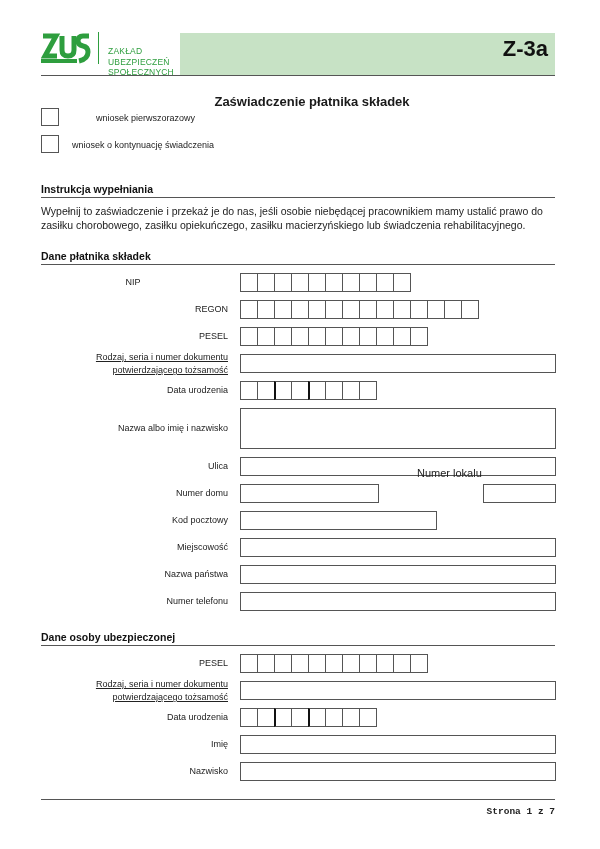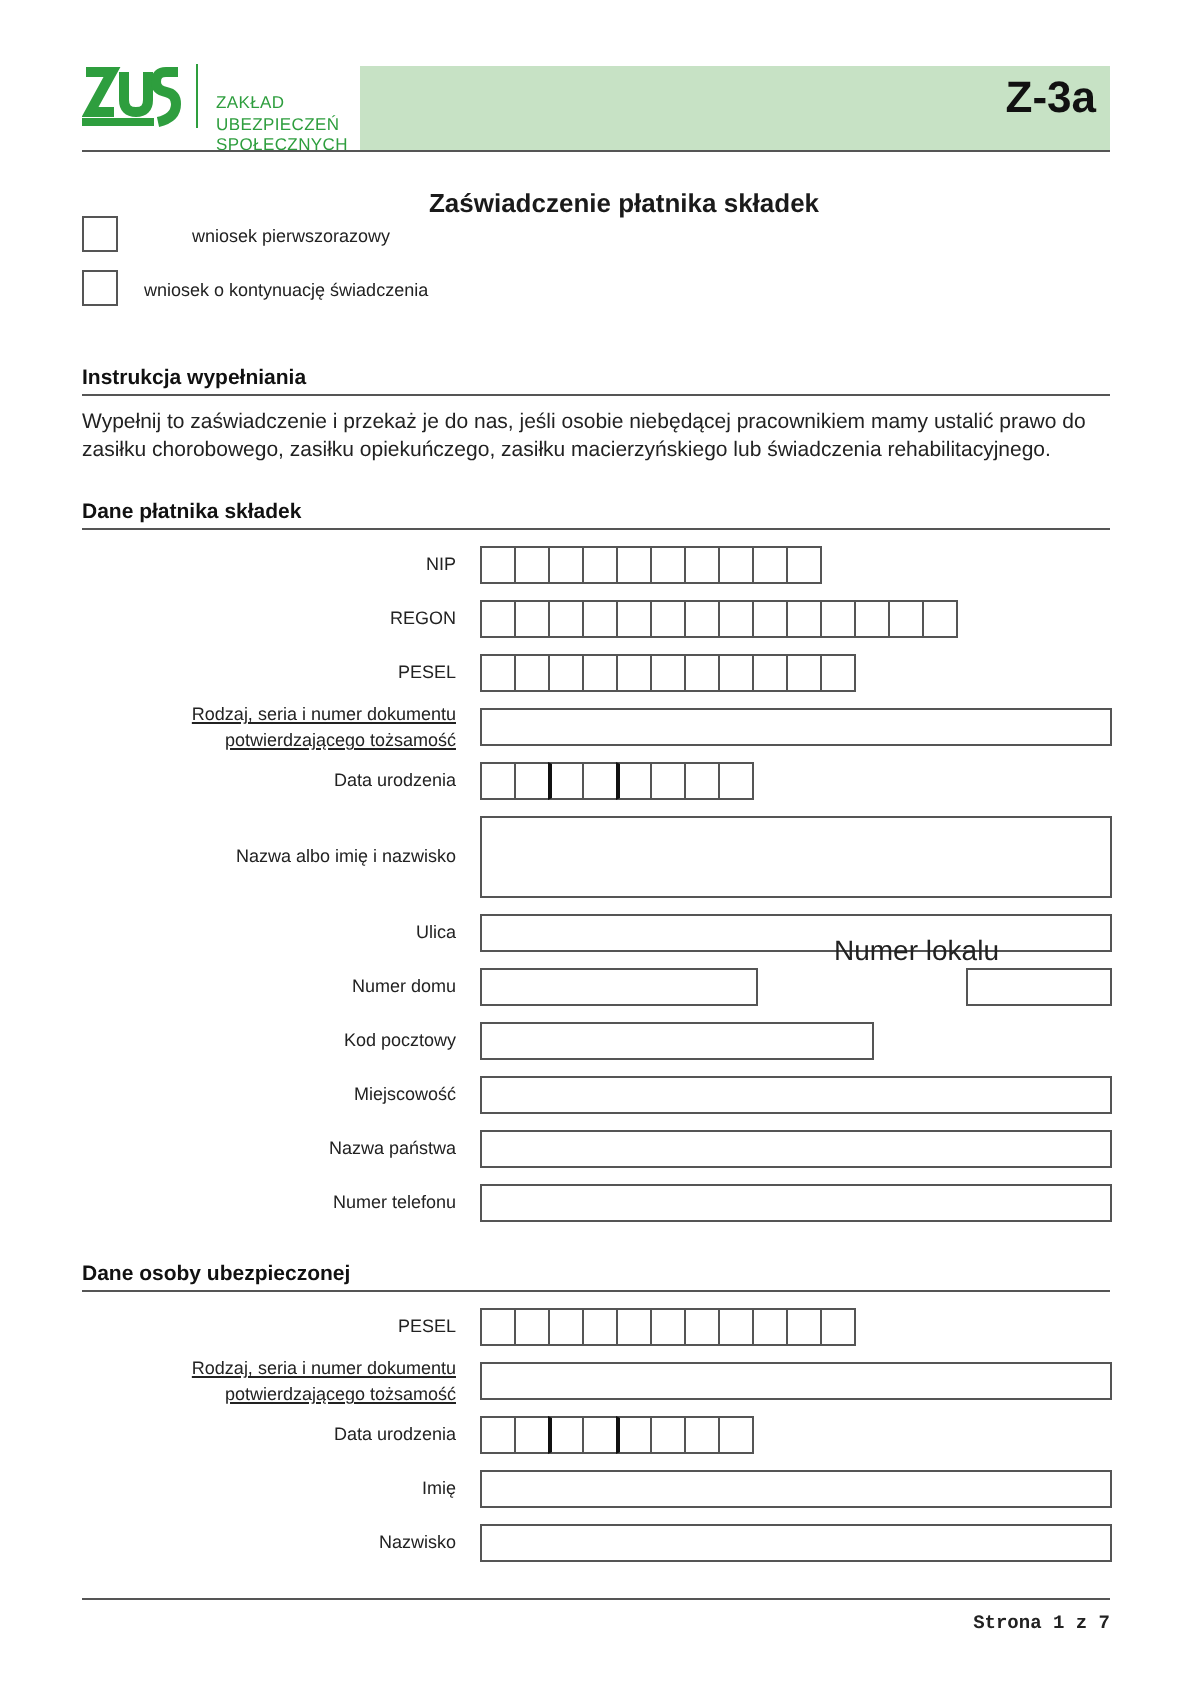--- a/index.html
+++ b/index.html
@@ -58,21 +58,21 @@
 <div class="abs checkbox" style="left:41px; top:135px;"></div>
 <div class="abs cb-label" style="left:72px; top:140px;">wniosek o kontynuację świadczenia</div>
 
 <div class="abs section-head" style="top:183px;">Instrukcja wypełniania</div>
 <div class="abs section-rule" style="top:197px;"></div>
 <div class="abs instr">Wypełnij to zaświadczenie i przekaż je do nas, jeśli osobie niebędącej pracownikiem mamy ustalić prawo do zasiłku chorobowego, zasiłku opiekuńczego, zasiłku macierzyńskiego lub świadczenia rehabilitacyjnego.</div>
 
 <div class="abs section-head" style="top:250px;">Dane płatnika składek</div>
 <div class="abs section-rule" style="top:264px;"></div>
 
-<div class="abs label" style="top:277px;">NIP</div>
+<div class="abs label" style="top:277px;text-align:center;">NIP</div>
 <div class="abs cells" style="left:240px; top:273px;">
     <div class="cell"></div>
     <div class="cell"></div>
     <div class="cell"></div>
     <div class="cell"></div>
     <div class="cell"></div>
     <div class="cell"></div>
     <div class="cell"></div>
     <div class="cell"></div>
     <div class="cell"></div>
@@ -131,21 +131,21 @@
   </div>
 
 <div class="abs label" style="top:423px;">Nazwa albo imię i nazwisko</div>
 <div class="abs field" style="left:240px; top:408px; width:316px; height:41px;"></div>
 
 <div class="abs label" style="top:461px;">Ulica</div>
 <div class="abs field" style="left:240px; top:457px; width:316px; height:19px;"></div>
 
 <div class="abs label" style="top:488px;">Numer domu</div>
 <div class="abs field" style="left:240px; top:484px; width:139px; height:19px;"></div>
-<div class="abs" style="left:417px; top:467px; font-size:14px; color:#222;">Numer lokalu</div>
+<div class="abs" style="left:417px; top:467px; font-size:11px; color:#222;">Numer lokalu</div>
 <div class="abs field" style="left:483px; top:484px; width:73px; height:19px;"></div>
 
 <div class="abs label" style="top:515px;">Kod pocztowy</div>
 <div class="abs field" style="left:240px; top:511px; width:197px; height:19px;"></div>
 
 <div class="abs label" style="top:542px;">Miejscowość</div>
 <div class="abs field" style="left:240px; top:538px; width:316px; height:19px;"></div>
 
 <div class="abs label" style="top:569px;">Nazwa państwa</div>
 <div class="abs field" style="left:240px; top:565px; width:316px; height:19px;"></div>

